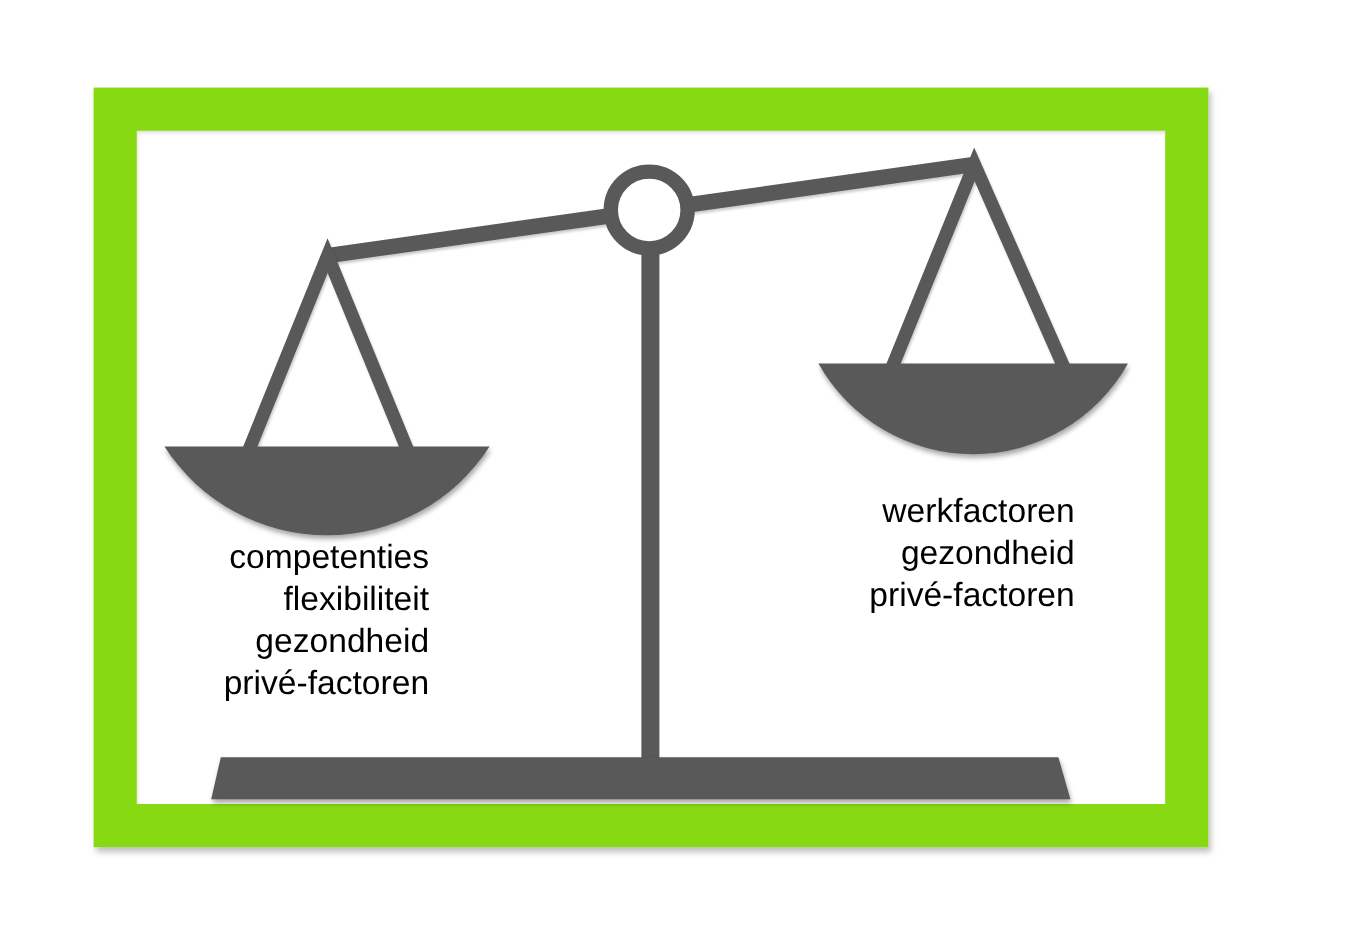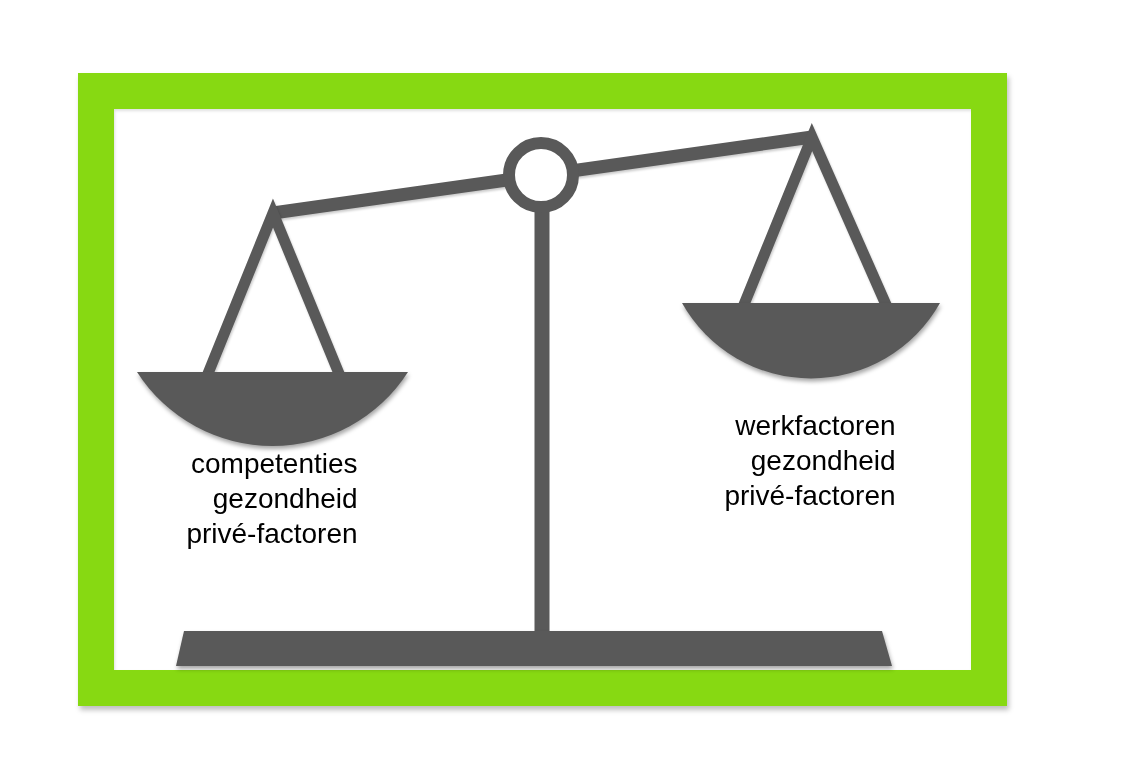--- a/index.html
+++ b/index.html
@@ -84,20 +84,21 @@
 
     <path class="gray-fill soft-shadow" d="M 137 372 A 161 161 0 0 0 408 372 Z"></path>
 
     <path class="gray-fill soft-shadow" d="M 682 303 A 148 148 0 0 0 940 303 Z"></path>
   </svg>
 
 
 
   <div class="factor-list" id="left-list">
     <div>competenties</div>
+    <div>flexibiliteit</div>
     <div>gezondheid</div>
     <div>privé-factoren</div>
   </div>
 
   <div class="factor-list" id="right-list">
     <div>werkfactoren</div>
     <div>gezondheid</div>
     <div>privé-factoren</div>
   </div>
 

